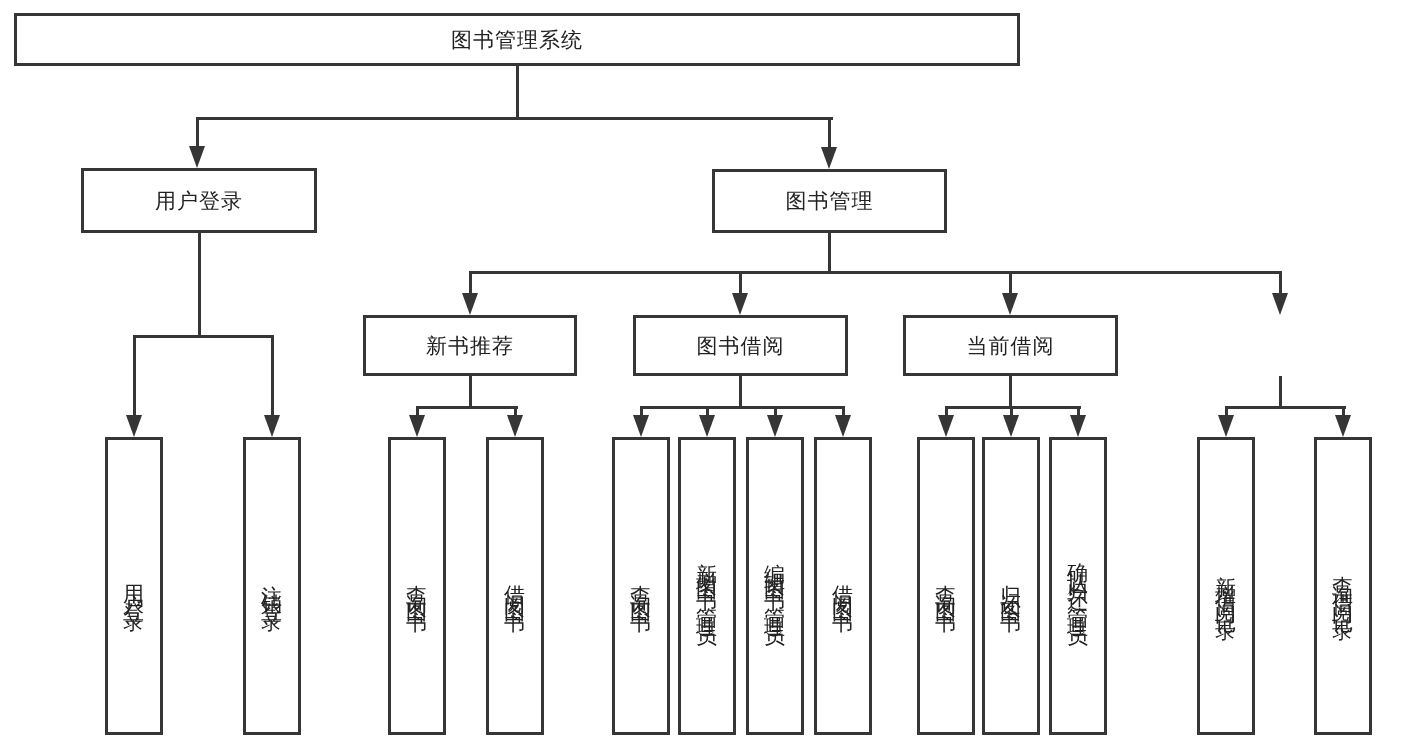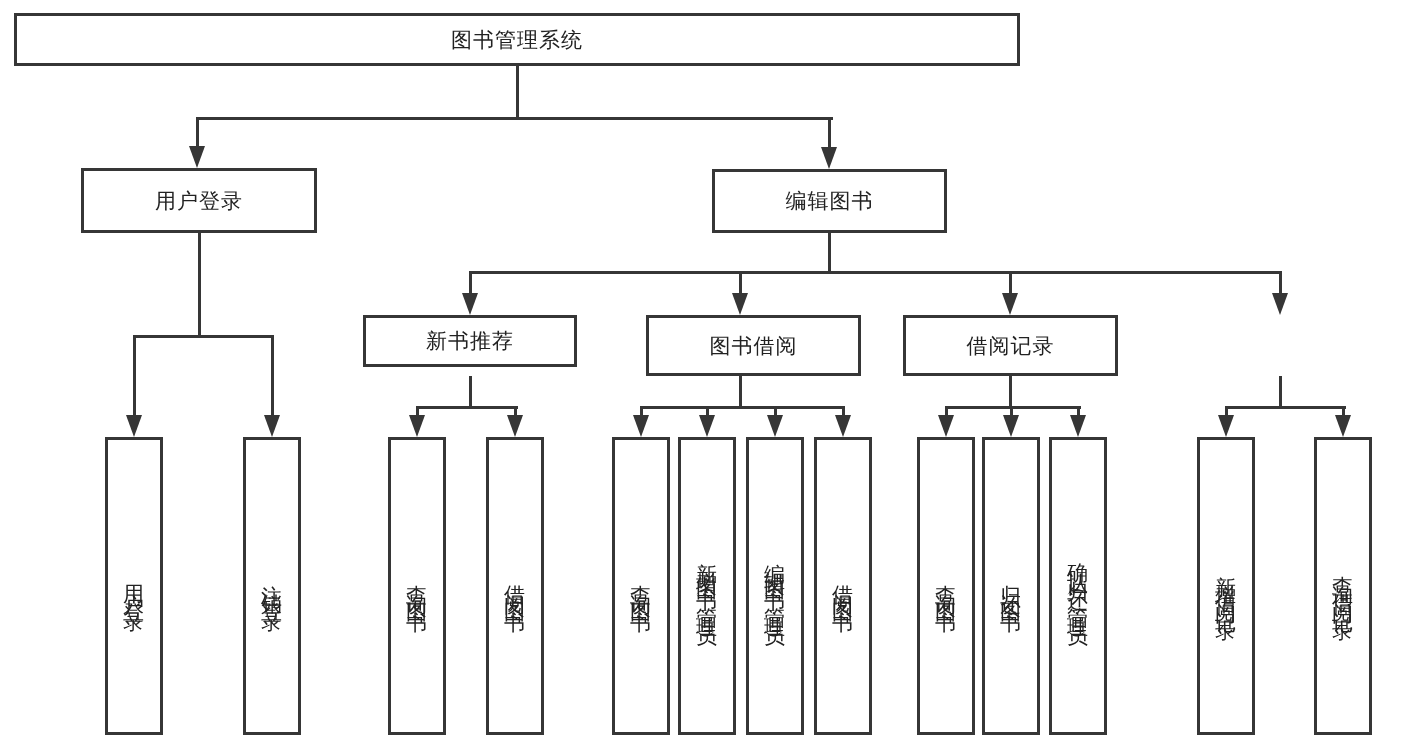--- a/index.html
+++ b/index.html
@@ -83,49 +83,49 @@
   <div class="h" style="left:196px; top:117px; width:637px;"></div>
   <div class="v" style="left:196px; top:117px; height:32px;"></div>
   <div class="arr" style="left:189px; top:146px;"></div>
   <div class="v" style="left:828px; top:117px; height:33px;"></div>
   <div class="arr" style="left:821px; top:147px;"></div>
 
   <div class="box" style="left:81px; top:168px; width:236px; height:65px;">
     <span>用户登录</span>
   </div>
   <div class="box" style="left:712px; top:169px; width:235px; height:64px;">
-    <span>编辑图书</span>
+    <span>图书管理</span>
   </div>
 
   <div class="v" style="left:198px; top:233px; height:105px;"></div>
   <div class="h" style="left:133px; top:335px; width:141px;"></div>
   <div class="v" style="left:133px; top:335px; height:82px;"></div>
   <div class="arr" style="left:126px; top:415px;"></div>
   <div class="v" style="left:271px; top:335px; height:82px;"></div>
   <div class="arr" style="left:264px; top:415px;"></div>
 
   <div class="v" style="left:828px; top:233px; height:41px;"></div>
   <div class="h" style="left:469px; top:271px; width:813px;"></div>
   <div class="v" style="left:469px; top:271px; height:26px;"></div>
   <div class="arr" style="left:462px; top:293px;"></div>
   <div class="v" style="left:739px; top:271px; height:26px;"></div>
   <div class="arr" style="left:732px; top:293px;"></div>
   <div class="v" style="left:1009px; top:271px; height:26px;"></div>
   <div class="arr" style="left:1002px; top:293px;"></div>
   <div class="v" style="left:1279px; top:271px; height:26px;"></div>
   <div class="arr" style="left:1272px; top:293px;"></div>
 
-  <div class="box" style="left:363px; top:315px; width:214px; height:52px;">
+  <div class="box" style="left:363px; top:315px; width:214px; height:61px;">
     <span>新书推荐</span>
   </div>
-  <div class="box" style="left:646px; top:315px; width:215px; height:61px;">
+  <div class="box" style="left:633px; top:315px; width:215px; height:61px;">
     <span>图书借阅</span>
   </div>
   <div class="box" style="left:903px; top:315px; width:215px; height:61px;">
-    <span>借阅记录</span>
+    <span>当前借阅</span>
   </div>
 
   <div class="v" style="left:469px; top:376px; height:33px;"></div>
   <div class="h" style="left:416px; top:406px; width:102px;"></div>
   <div class="v" style="left:416px; top:406px; height:14px;"></div>
   <div class="arr" style="left:409px; top:415px;"></div>
   <div class="v" style="left:514px; top:406px; height:14px;"></div>
   <div class="arr" style="left:507px; top:415px;"></div>
 
   <div class="v" style="left:739px; top:376px; height:33px;"></div>

